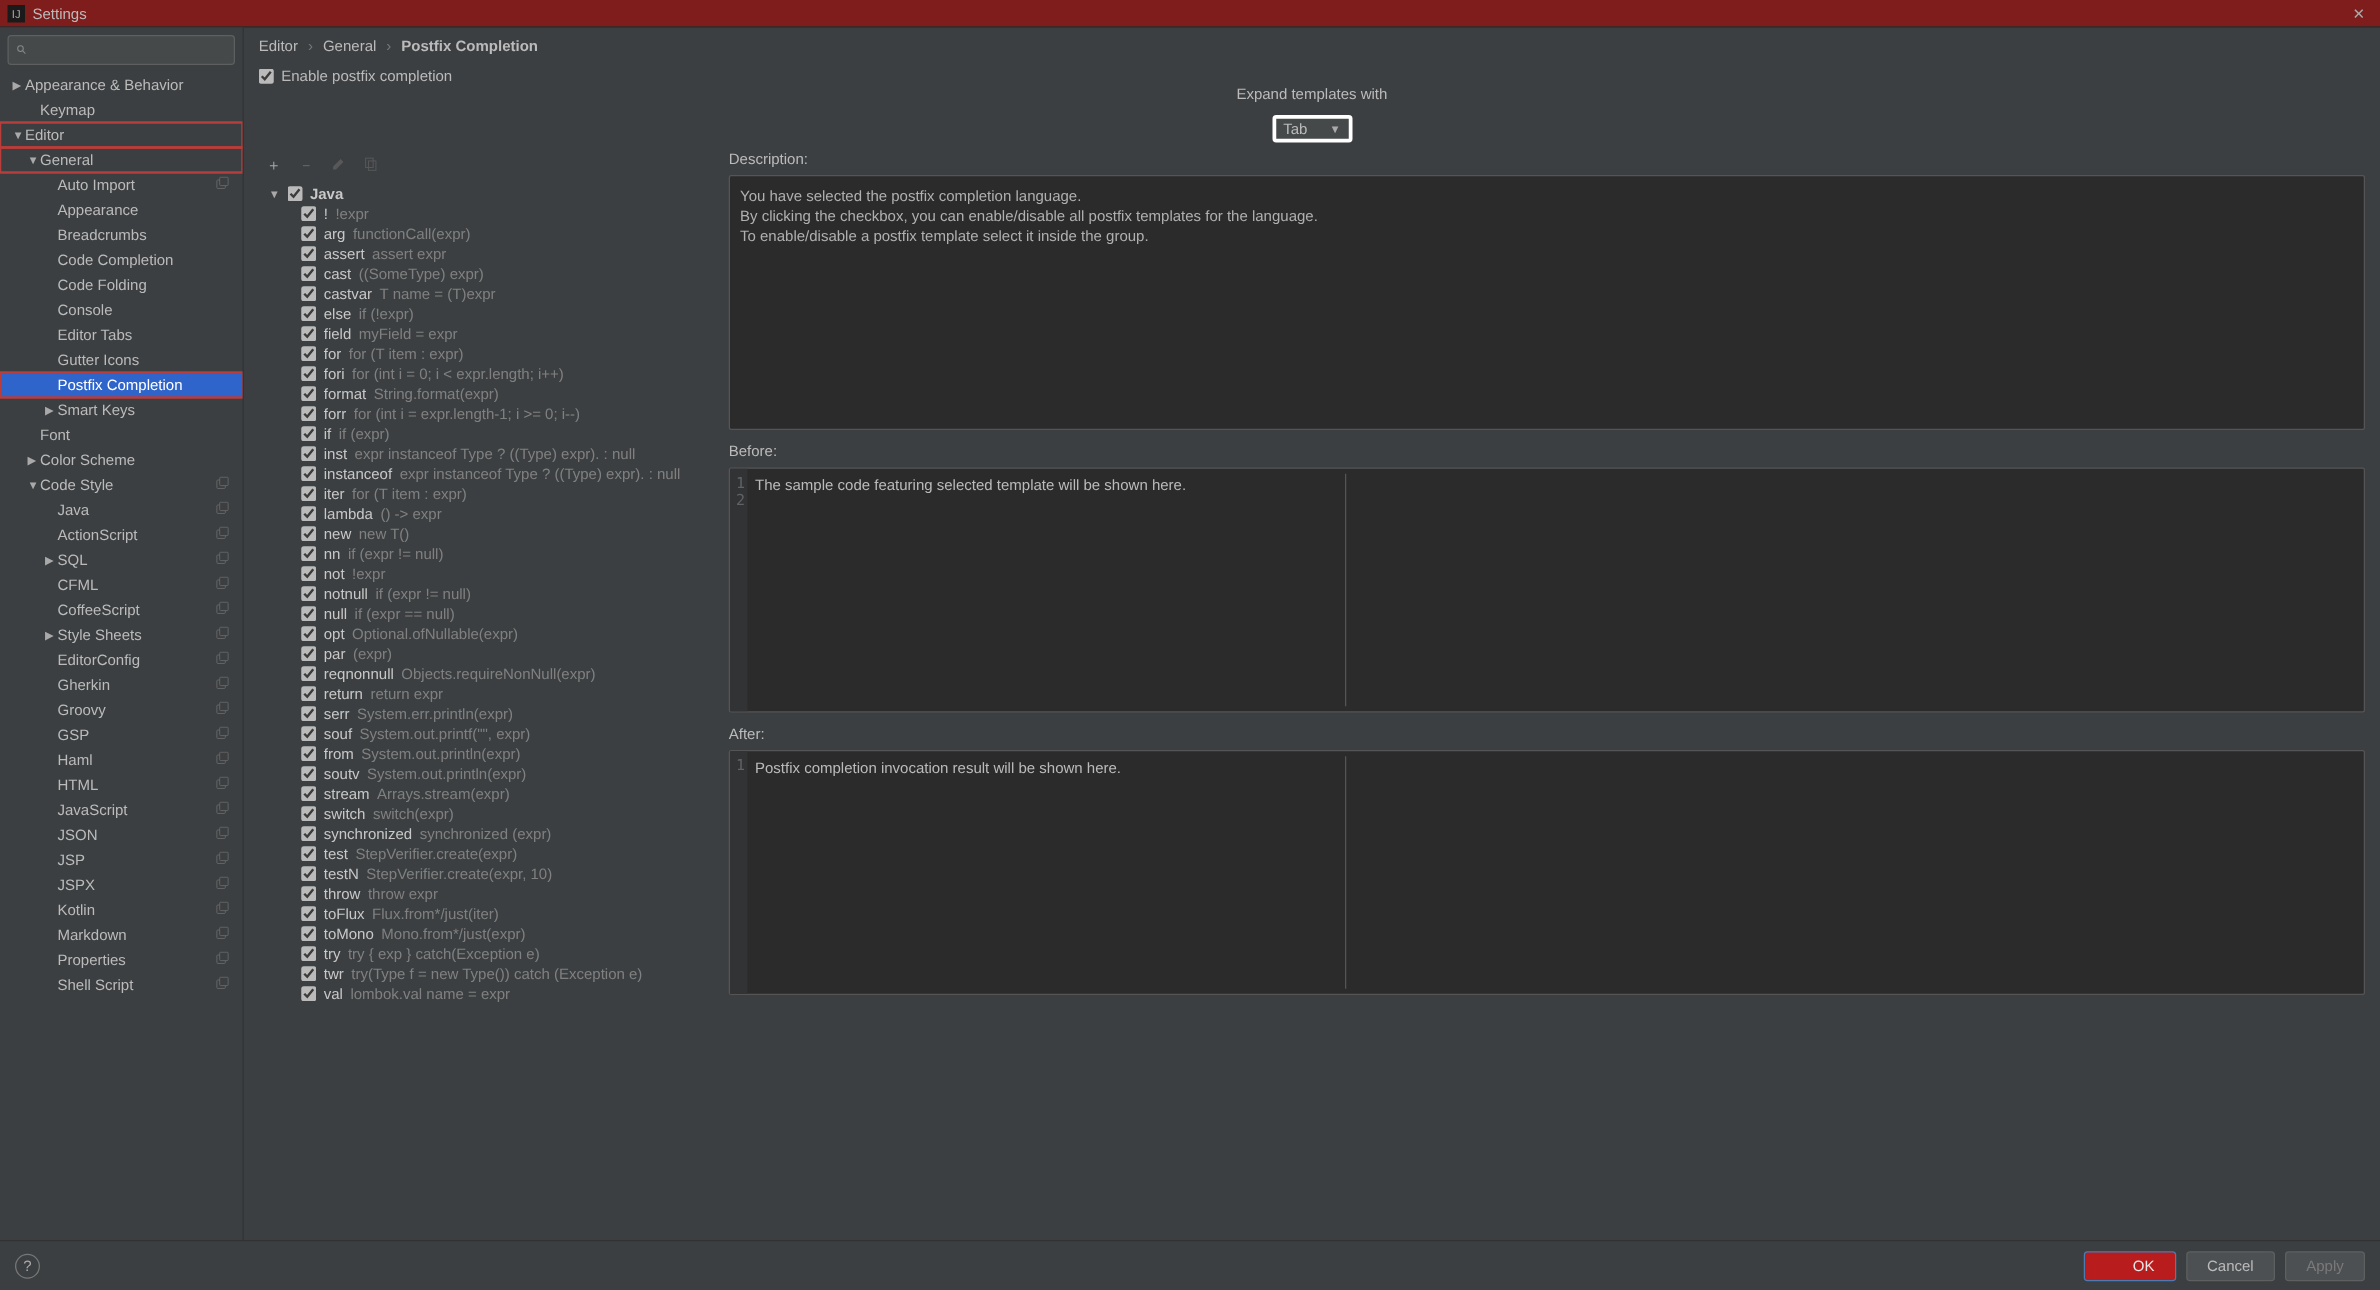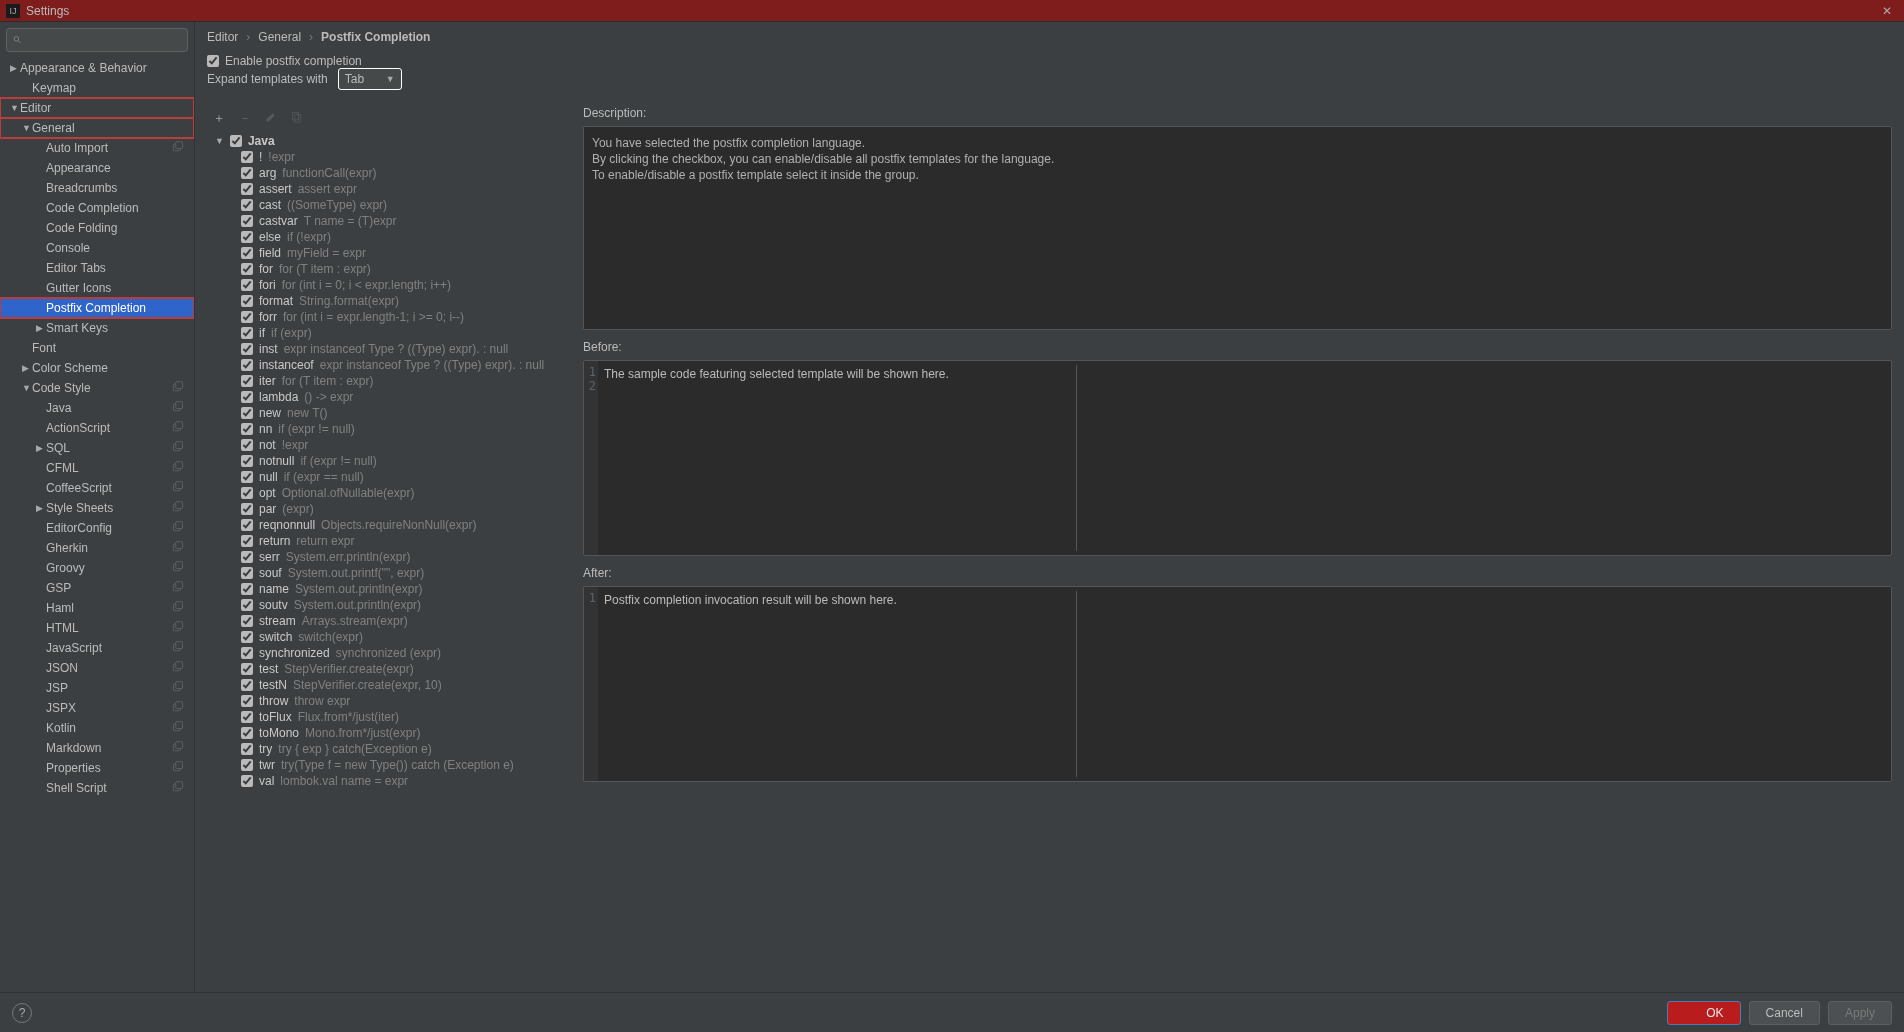--- a/index.html
+++ b/index.html
@@ -32,22 +32,22 @@
 .indent2 { padding-left: 36px;}
 .red-box { outline: 2px solid #b93d3a; outline-offset: -1px;}
 
 
 .content { flex: 1; display: flex; flex-direction: column; padding: 8px 12px 0 12px; min-width:0;}
 .breadcrumb { display: flex; align-items: center; gap: 8px; color:#bbb; padding: 0 0 10px 0; font-size:12.5px;}
 .breadcrumb .sep { color: #777;}
 .breadcrumb .last { font-weight: bold;}
 .check-row { display:flex; align-items:center; gap:6px; }
 .check-row input[type=checkbox] { accent-color: #bababa;}
-.expand-row { display:flex; align-items:center; gap:10px; margin-bottom: 16px;}
-.combo { background:#45494a; border:1px solid #ffffff; border-radius:3px; height:22px; width:64px; display:flex; align-items:center; padding: 0 6px; justify-content:space-between;}
+.expand-row { display:flex; align-items:center; gap:10px; margin-bottom: 6px; flex-direction: column;}
+.combo { background:#45494a; border:3px solid #ffffff; border-radius:3px; height:22px; width:64px; display:flex; align-items:center; padding: 0 6px; justify-content:space-between;}
 .combo .cav { font-size:9px; color:#aaa;}
 
 .two-pane { flex:1; display:flex; gap:0; min-height:0;}
 .left-pane { width: 366px; display:flex; flex-direction:column; min-height:0;}
 .right-pane { flex:1; display:flex; flex-direction:column; min-height:0; padding-left: 10px;}
 
 .toolbar { display:flex; gap:14px; padding: 4px 6px 6px 6px; align-items:center;}
 .toolbar .tbtn { color:#bbb; cursor:pointer; opacity:0.85;}
 .toolbar .tbtn.dim { opacity:0.35;}
 
@@ -520,21 +520,21 @@
               <span class="nm">serr</span>
               <span class="desc">System.err.println(expr)</span>
             </div>
             <div class="tmpl-row">
               <input type="checkbox" class="cb" checked="" style="">
               <span class="nm">souf</span>
               <span class="desc">System.out.printf("", expr)</span>
             </div>
             <div class="tmpl-row">
               <input type="checkbox" class="cb" checked="" style="">
-              <span class="nm">name</span>
+              <span class="nm">from</span>
               <span class="desc">System.out.println(expr)</span>
             </div>
             <div class="tmpl-row">
               <input type="checkbox" class="cb" checked="" style="">
               <span class="nm">soutv</span>
               <span class="desc">System.out.println(expr)</span>
             </div>
             <div class="tmpl-row">
               <input type="checkbox" class="cb" checked="" style="">
               <span class="nm">stream</span>

